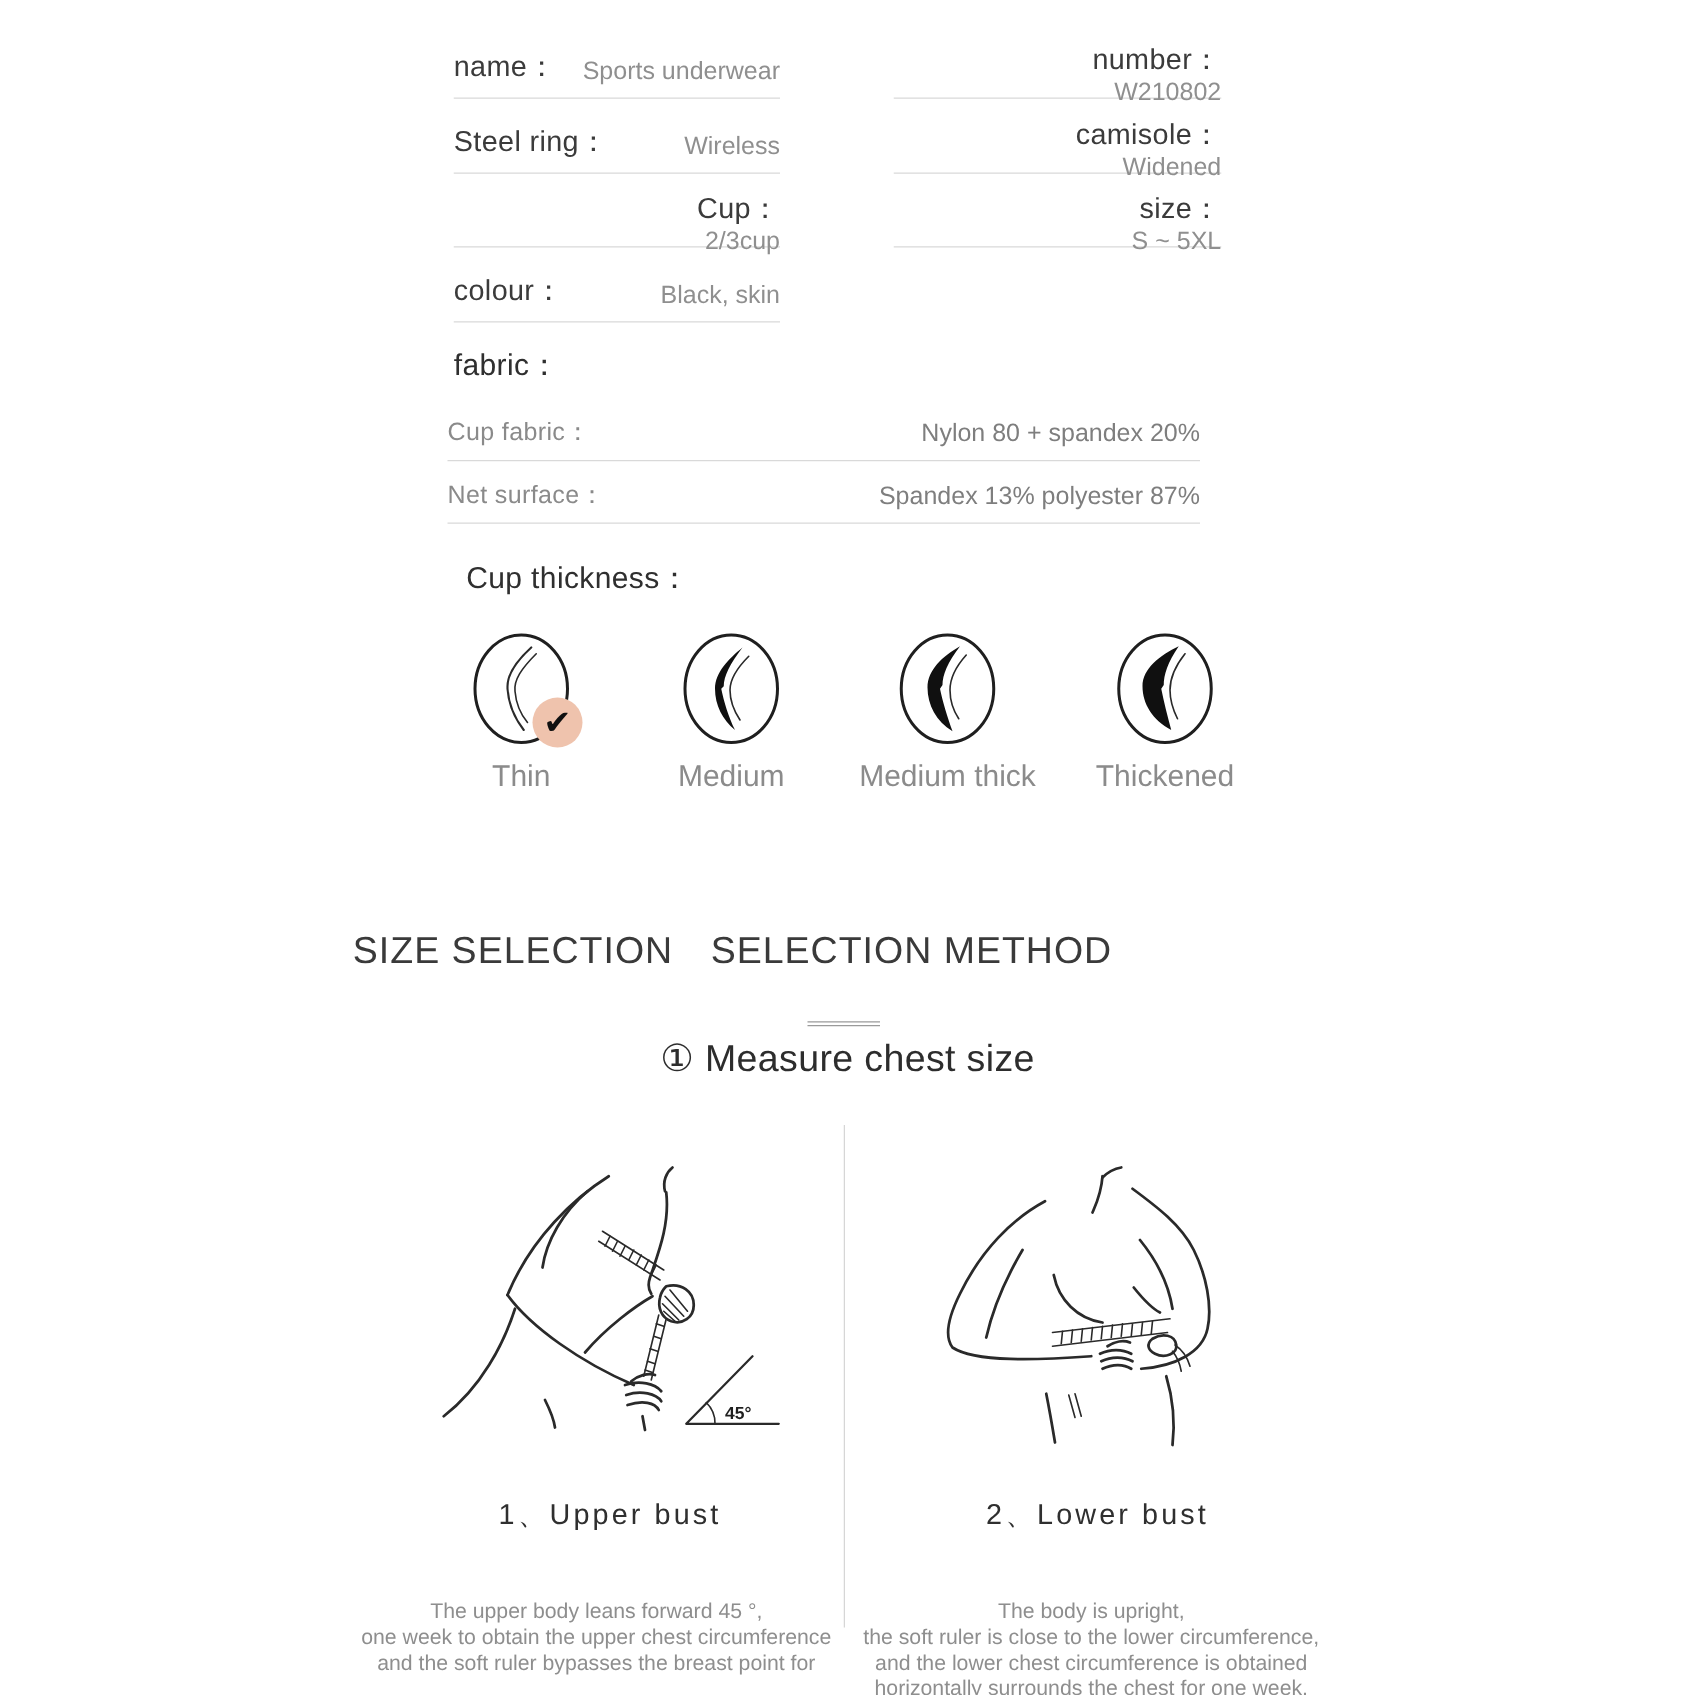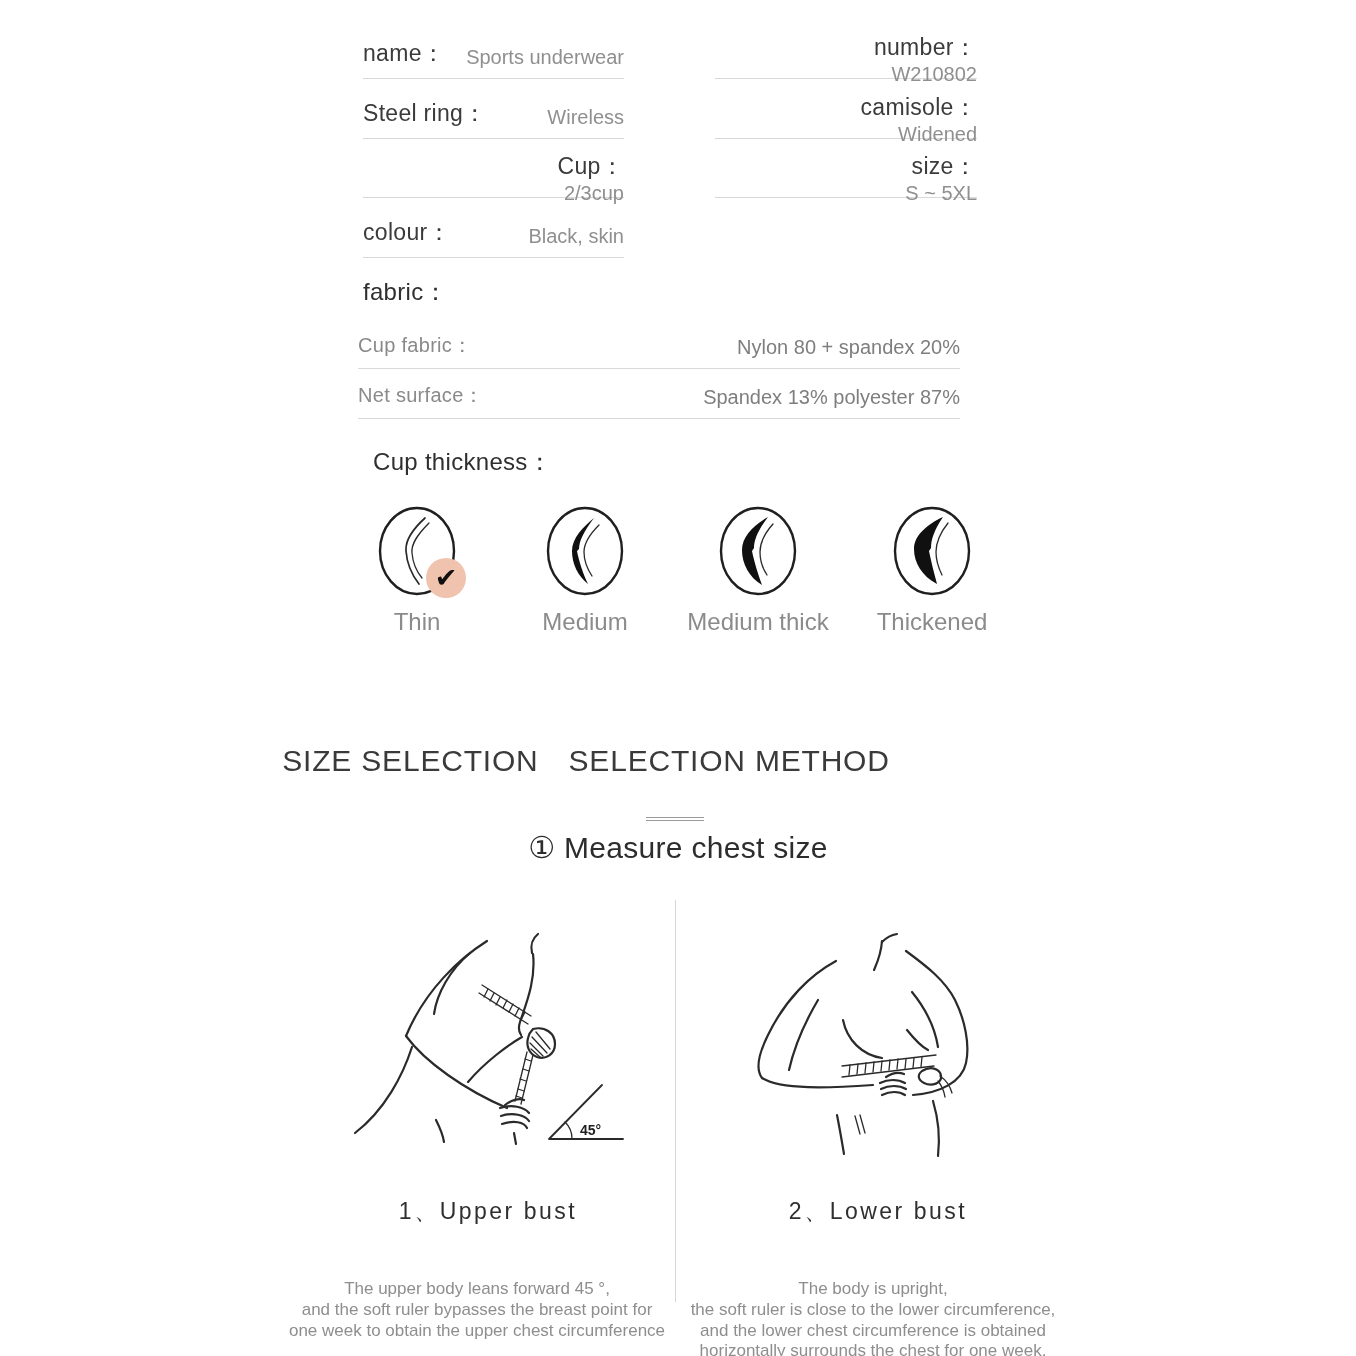--- a/index.html
+++ b/index.html
@@ -217,22 +217,22 @@
   <path class="figure-thin" d="M155,226 L160,244 M160,225 L165,243"></path>
 </svg>
 
 <div class="v-sep"></div>
 
 <div class="step-title" style="left:300px;">1、Upper bust</div>
 <div class="step-title" style="left:690px;">2、Lower bust</div>
 
 <div class="step-par" style="left:277px;">
   <div>The upper body leans forward 45 °,</div>
+  <div>one week to obtain the upper chest circumference</div>
   <div>and the soft ruler bypasses the breast point for</div>
-  <div>one week to obtain the upper chest circumference</div>
 </div>
 
 <div class="step-par" style="left:673px;">
   <div>The body is upright,</div>
   <div>the soft ruler is close to the lower circumference,</div>
   <div>and the lower chest circumference is obtained</div>
   <div>horizontally surrounds the chest for one week,</div>
 </div>
 
 </body></html>

